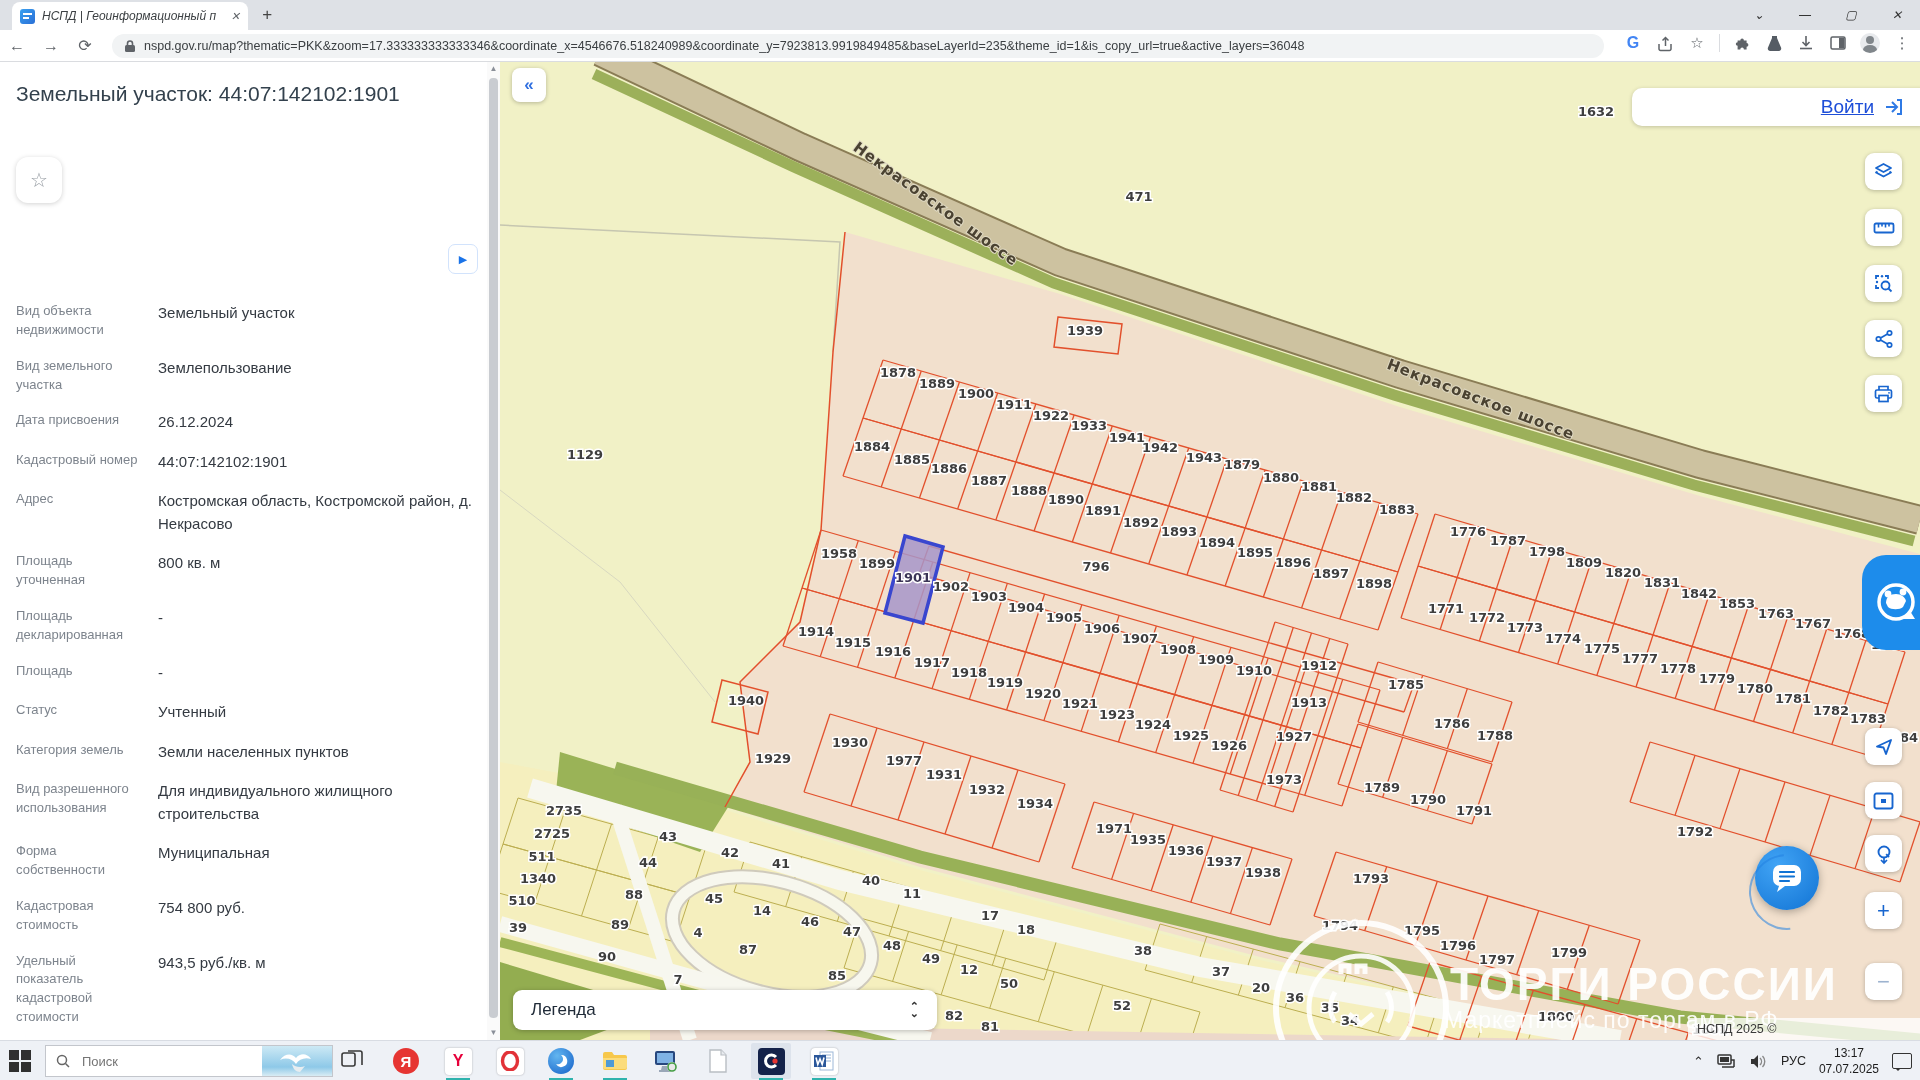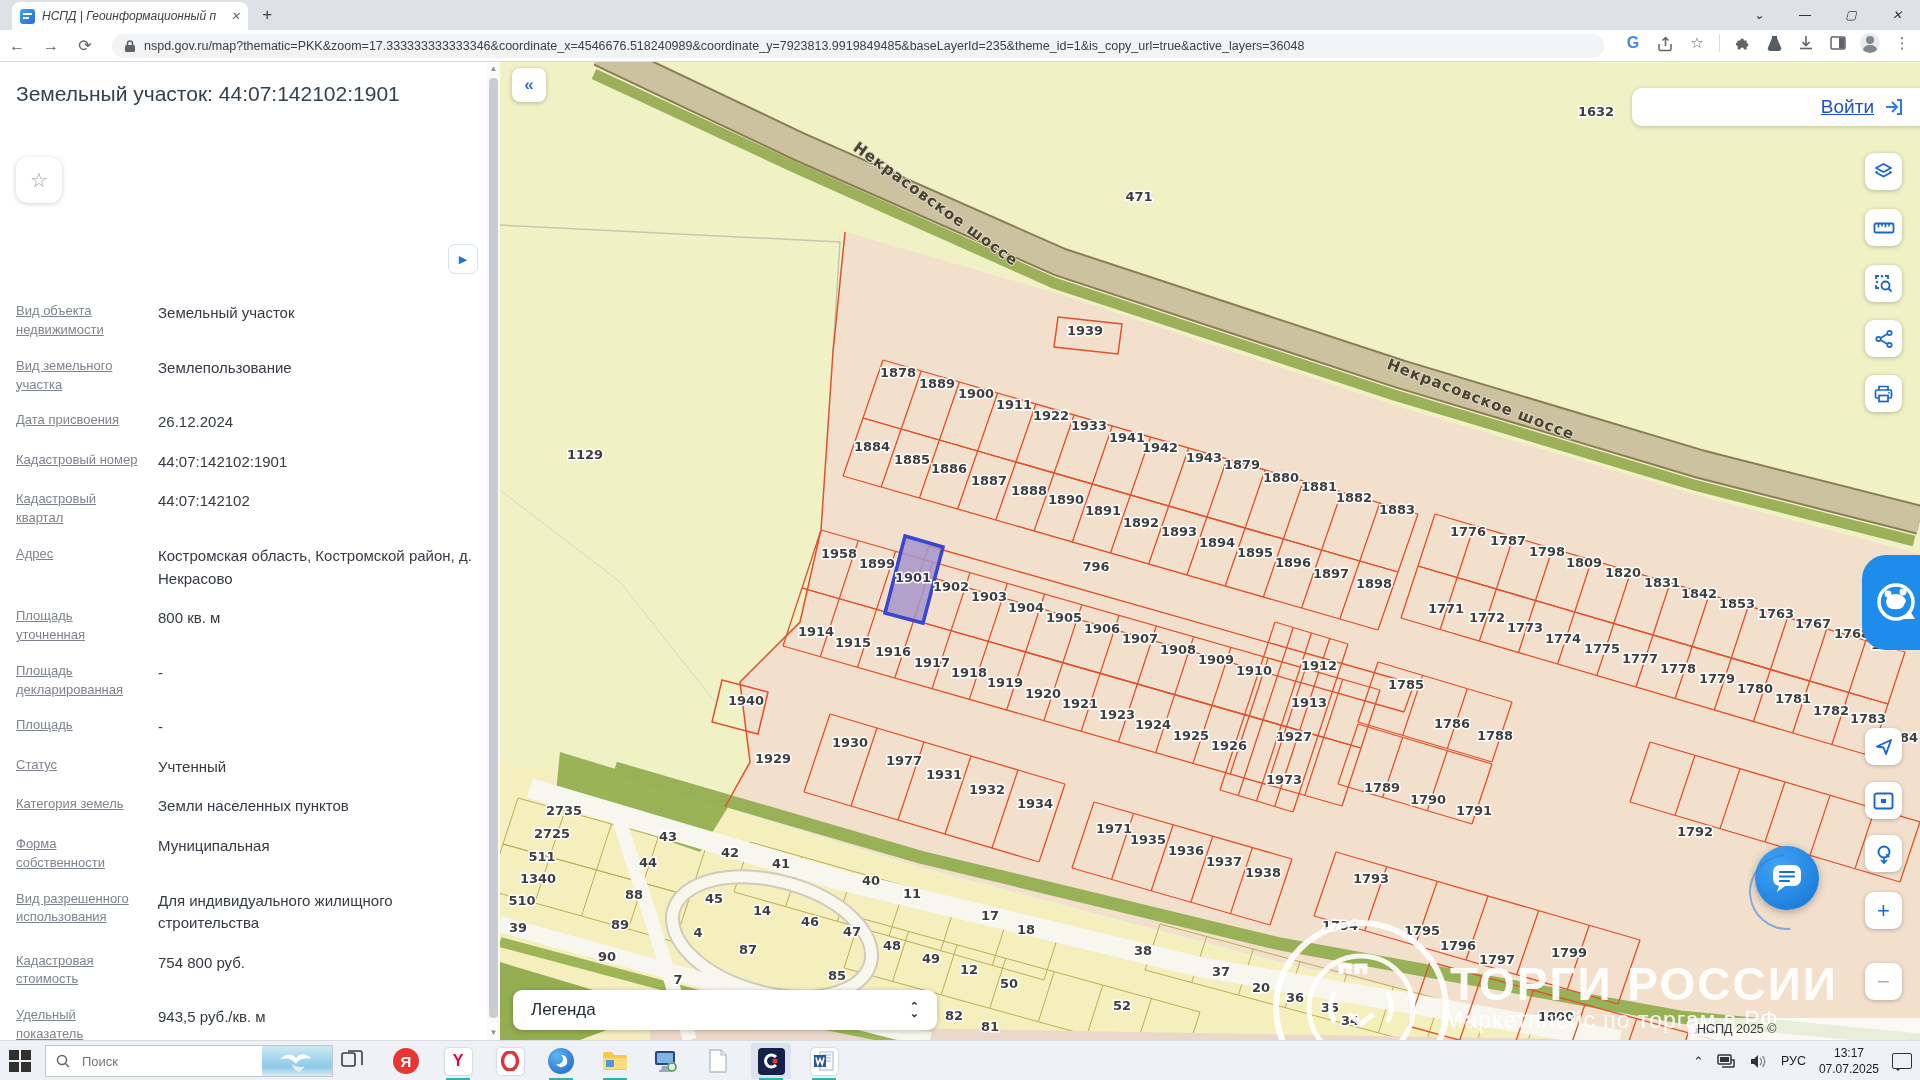--- a/index.html
+++ b/index.html
@@ -42,21 +42,21 @@
     display:flex; align-items:center; justify-content:center;}
   .tabs { position:absolute; left:0; top:175px; width:486px; height:42px; border-bottom:1px solid #e8eaed;
     display:flex; align-items:flex-end; gap:30px; padding:0 0 0 16px; overflow:hidden; white-space:nowrap;}
   .ptab { font-size:14px; color:#5f6368; padding-bottom:12px; border-bottom:3px solid transparent; flex:0 0 auto;}
   .ptab.active { color:#202124; border-bottom-color:#1a73e8; }
   .tabs-next { position:absolute; left:448px; top:182px; width:30px; height:30px; border-radius:7px;
     background:#fff; border:1px solid #d2e3fc; color:#1a73e8; font-size:11px;
     display:flex; align-items:center; justify-content:center; z-index:2;}
   .fields { position:absolute; left:16px; top:240px; width:456px; }
   .frow { display:grid; grid-template-columns:126px 1fr; column-gap:16px; margin-bottom:17px; }
-  .flbl { font-size:13px; line-height:1.45; color:#7d848d;text-decoration:underline; }
+  .flbl { font-size:13px; line-height:1.45; color:#7d848d; }
   .fval { font-size:15px; line-height:1.5; color:#343a42; }
   .pscroll { position:absolute; right:0; top:0; width:13px; height:978px; background:#fafafa; }
   .pscroll .arr { position:absolute; left:0; width:13px; height:14px; font-size:8px; color:#8a8f98;
     text-align:center; line-height:14px;}
   .pscroll .arr.up{top:0;} .pscroll .arr.dn{bottom:0;}
   .pthumb { position:absolute; left:2px; top:16px; width:9px; height:940px; background:#c9ccd1; border-radius:4px;}
 
   
   .map { position:absolute; left:500px; top:62px; width:1420px; height:978px; overflow:hidden; background:#f1f1c6;}
   .map svg.base { position:absolute; left:0; top:0; }
@@ -211,24 +211,20 @@
       </div>
       <div class="frow">
         <div class="flbl">Дата присвоения</div>
         <div class="fval">26.12.2024</div>
       </div>
       <div class="frow">
         <div class="flbl">Кадастровый номер</div>
         <div class="fval">44:07:142102:1901</div>
       </div>
       <div class="frow">
-        <div class="flbl">Кадастровый квартал</div>
-        <div class="fval">44:07:142102</div>
-      </div>
-      <div class="frow">
         <div class="flbl">Адрес</div>
         <div class="fval">Костромская область, Костромской район, д. Некрасово</div>
       </div>
       <div class="frow">
         <div class="flbl">Площадь уточненная</div>
         <div class="fval">800 кв. м</div>
       </div>
       <div class="frow">
         <div class="flbl">Площадь декларированная</div>
         <div class="fval">-</div>
@@ -239,26 +235,26 @@
       </div>
       <div class="frow">
         <div class="flbl">Статус</div>
         <div class="fval">Учтенный</div>
       </div>
       <div class="frow">
         <div class="flbl">Категория земель</div>
         <div class="fval">Земли населенных пунктов</div>
       </div>
       <div class="frow">
+        <div class="flbl">Вид разрешенного использования</div>
+        <div class="fval">Для индивидуального жилищного строительства</div>
+      </div>
+      <div class="frow">
         <div class="flbl">Форма собственности</div>
         <div class="fval">Муниципальная</div>
-      </div>
-      <div class="frow">
-        <div class="flbl">Вид разрешенного использования</div>
-        <div class="fval">Для индивидуального жилищного строительства</div>
       </div>
       <div class="frow">
         <div class="flbl">Кадастровая стоимость</div>
         <div class="fval">754 800 руб.</div>
       </div>
       <div class="frow">
         <div class="flbl">Удельный показатель кадастровой стоимости</div>
         <div class="fval">943,5 руб./кв. м</div>
       </div>
     </div>

